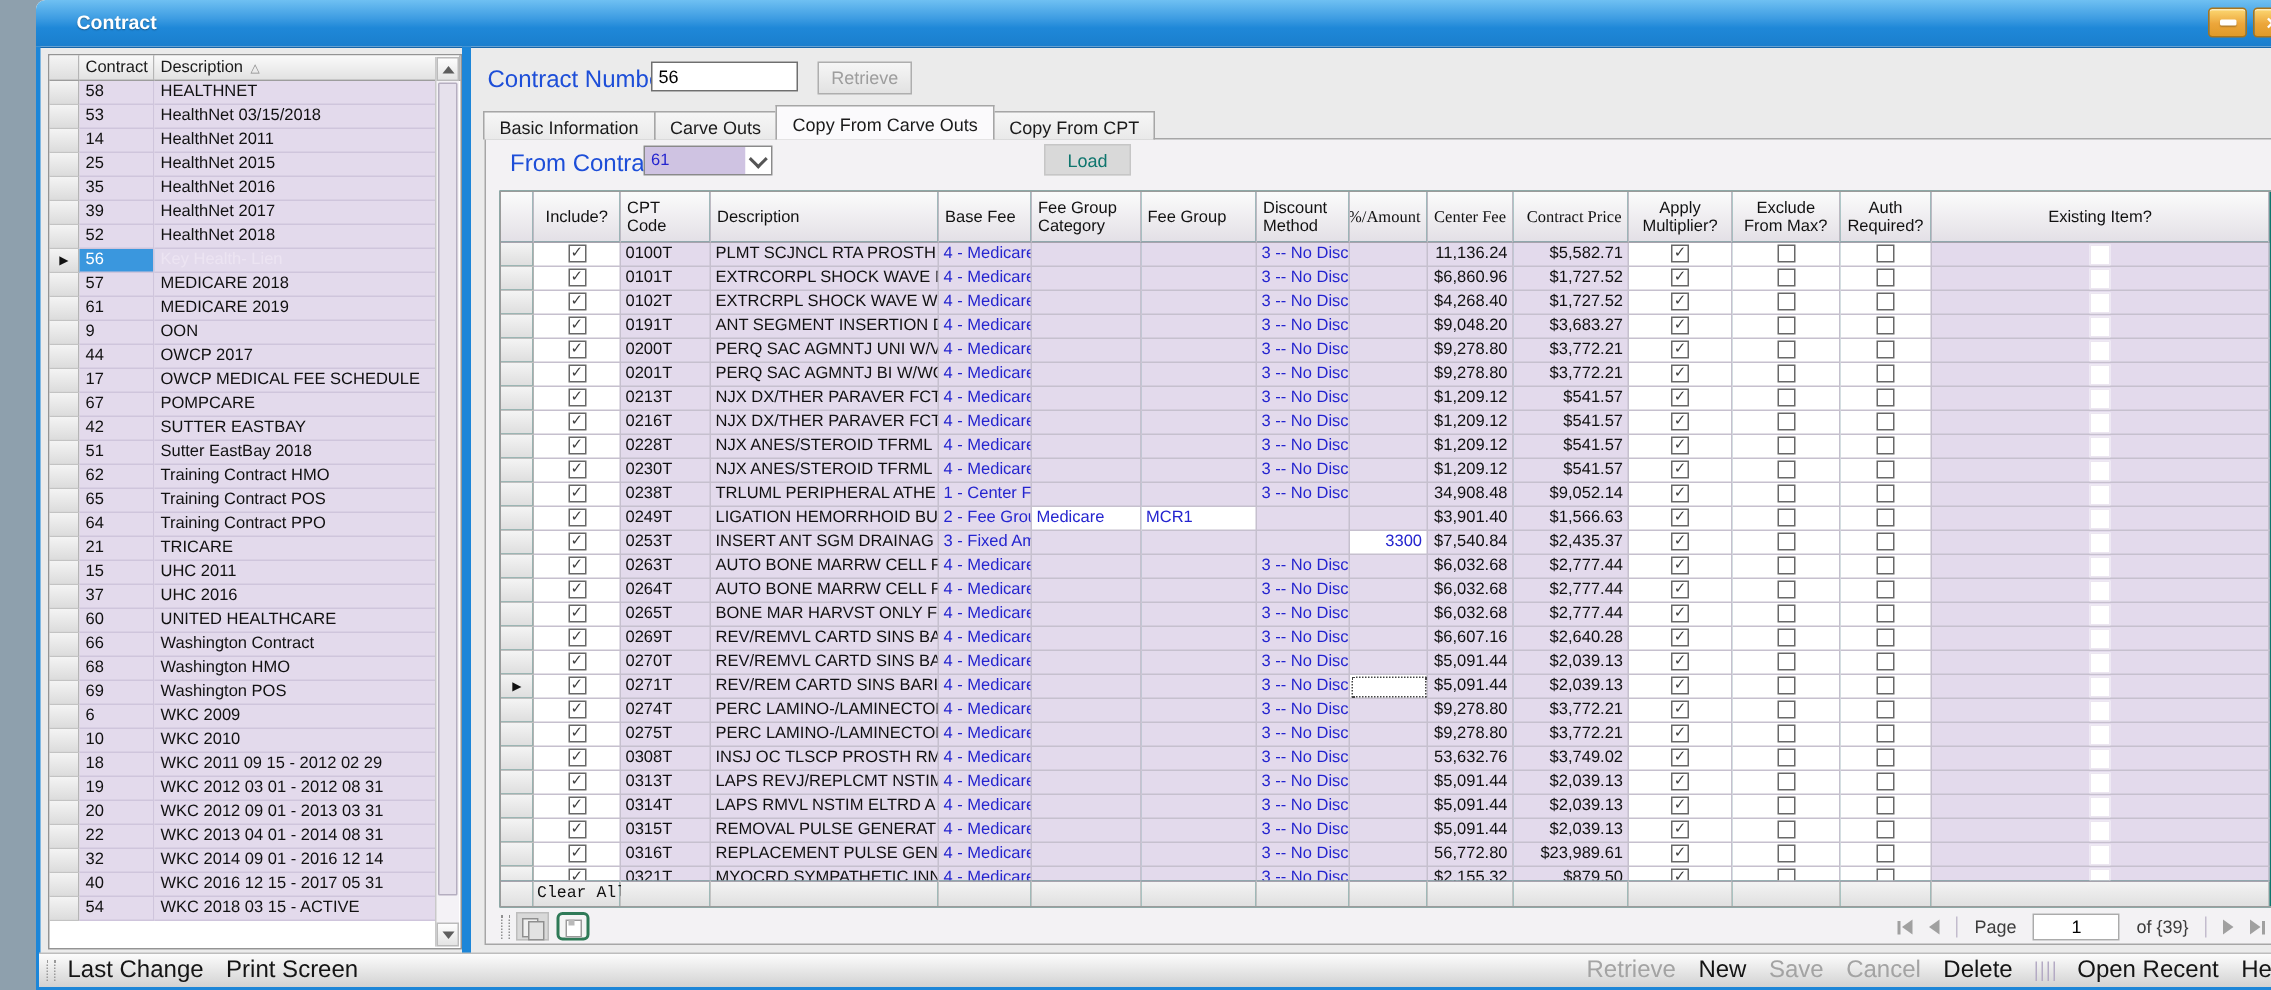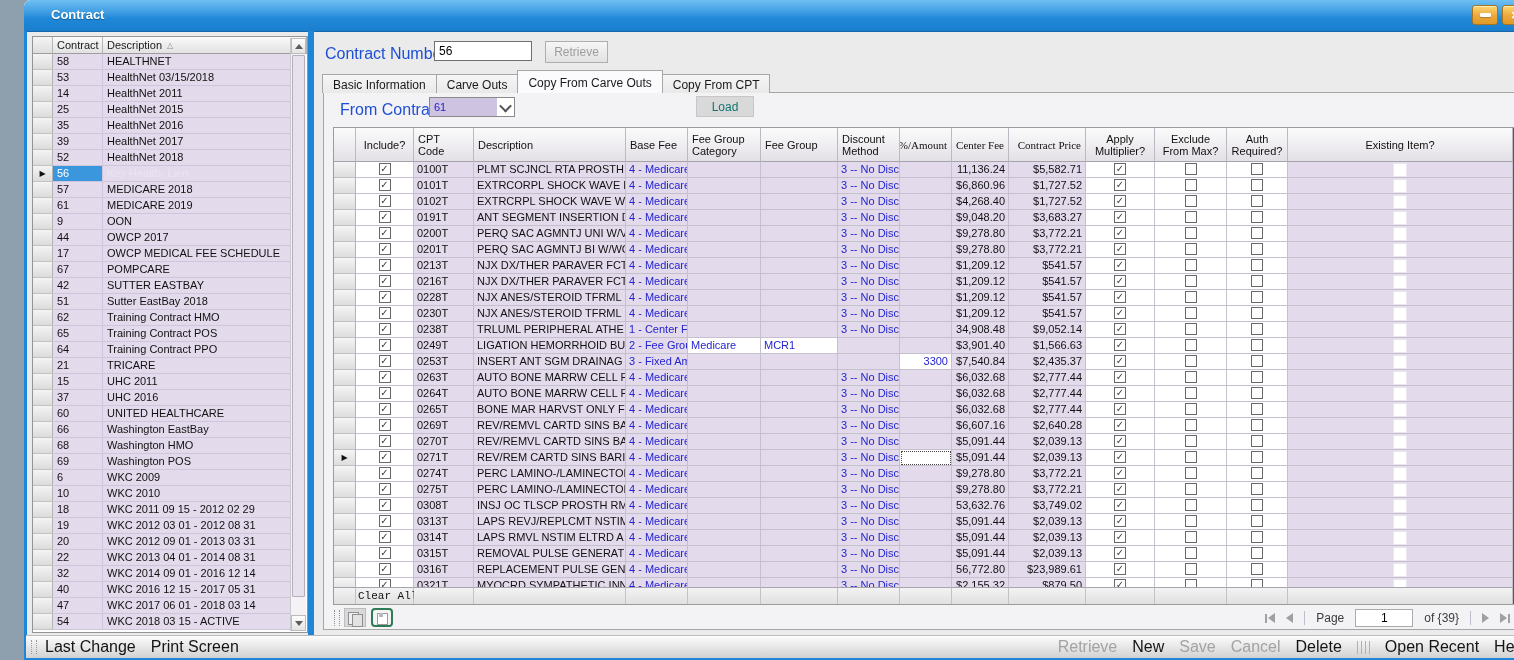--- a/index.html
+++ b/index.html
@@ -264,21 +264,21 @@
           <div class="lcell ldesc">UHC 2016</div>
         </div>
         <div class="lrow">
           <div class="lrowhdr"></div>
           <div class="lcell lnum">60</div>
           <div class="lcell ldesc">UNITED HEALTHCARE</div>
         </div>
         <div class="lrow">
           <div class="lrowhdr"></div>
           <div class="lcell lnum">66</div>
-          <div class="lcell ldesc">Washington EastBay</div>
+          <div class="lcell ldesc">Washington Contract</div>
         </div>
         <div class="lrow">
           <div class="lrowhdr"></div>
           <div class="lcell lnum">68</div>
           <div class="lcell ldesc">Washington HMO</div>
         </div>
         <div class="lrow">
           <div class="lrowhdr"></div>
           <div class="lcell lnum">69</div>
           <div class="lcell ldesc">Washington POS</div>
@@ -315,25 +315,20 @@
         </div>
         <div class="lrow">
           <div class="lrowhdr"></div>
           <div class="lcell lnum">32</div>
           <div class="lcell ldesc">WKC 2014 09 01 - 2016 12 14</div>
         </div>
         <div class="lrow">
           <div class="lrowhdr"></div>
           <div class="lcell lnum">40</div>
           <div class="lcell ldesc">WKC 2016 12 15 - 2017 05 31</div>
-        </div>
-        <div class="lrow">
-          <div class="lrowhdr"></div>
-          <div class="lcell lnum">47</div>
-          <div class="lcell ldesc">WKC 2017 06 01 - 2018 03 14</div>
         </div>
         <div class="lrow">
           <div class="lrowhdr"></div>
           <div class="lcell lnum">54</div>
           <div class="lcell ldesc">WKC 2018 03 15 - ACTIVE</div>
         </div>
       </div>
     <div class="vscroll list-scroll">
       <div class="sbtn">
           <span class="tri-up"></span>

